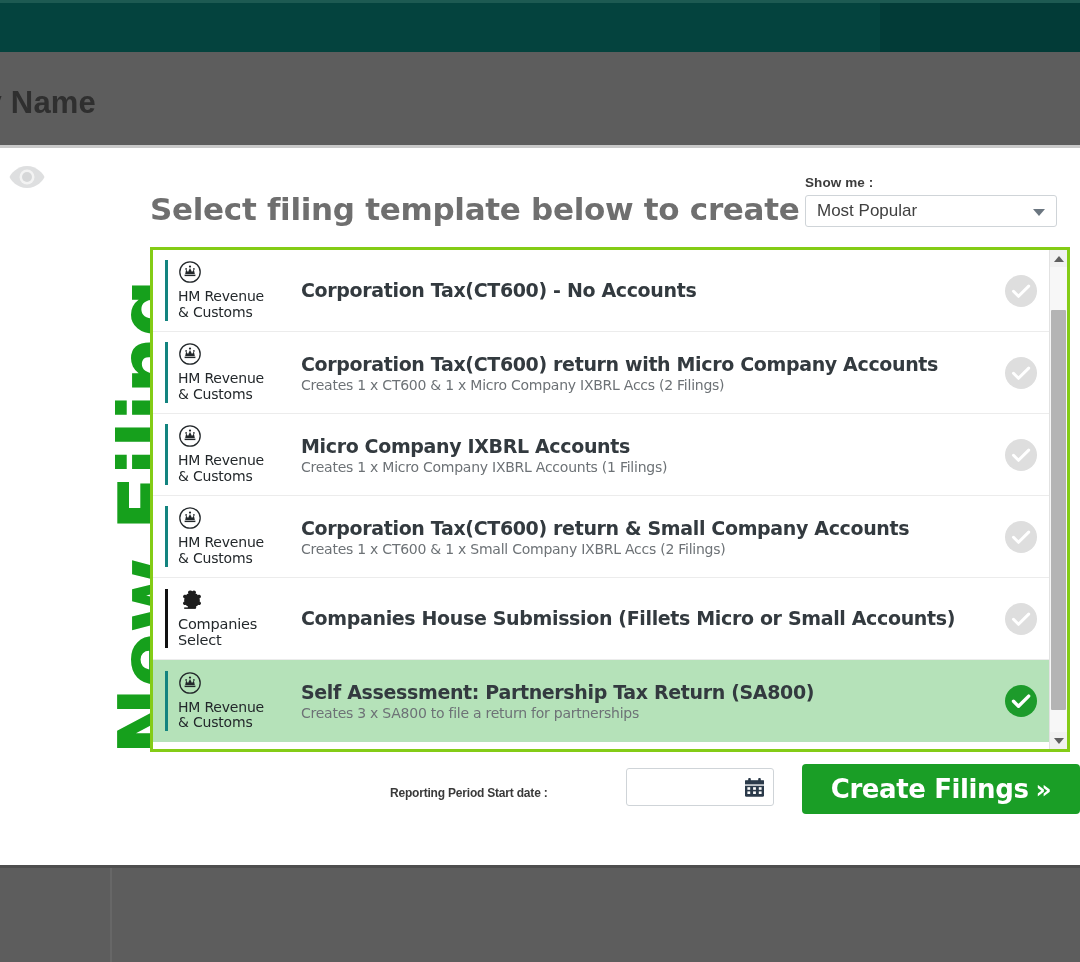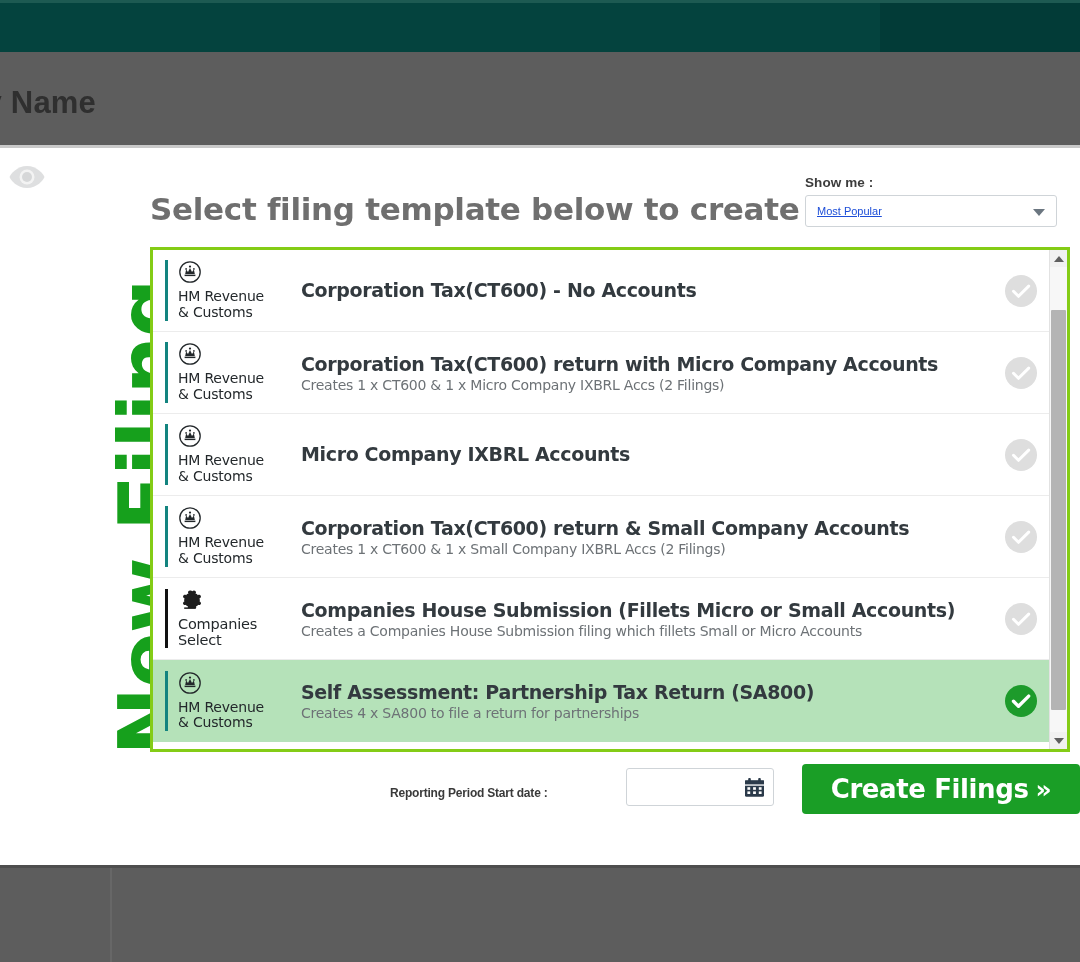--- a/index.html
+++ b/index.html
@@ -84,21 +84,21 @@
   .showme-label {
     font-size: 13.5px; font-weight: bold; color: #3c3c3c;
     margin-bottom: 5px; letter-spacing: .1px;
   }
   .showme-select {
     position: relative; height: 32px; width: 252px;
     border: 1px solid #cfd4d8; border-radius: 3px; background: #ffffff;
     display: flex; align-items: center;
   }
   .showme-value {
-    font-size: 11px; color: #1d4ed8; padding-left: 11px; text-decoration: underline;
+    font-size: 17px; color: #404040; padding-left: 11px;
   }
   .caret {
     position: absolute; right: 11px; top: 50%;
     margin-top: -2px;
     width: 0; height: 0;
     border-left: 6px solid transparent;
     border-right: 6px solid transparent;
     border-top: 7px solid #6b7680;
   }
 
@@ -334,20 +334,21 @@
                 <circle cx="12" cy="6.6" r="1.1" fill="#23282b"></circle>
                 <circle cx="8.1" cy="8.9" r=".85" fill="#23282b"></circle>
                 <circle cx="15.9" cy="8.9" r=".85" fill="#23282b"></circle>
               </svg>
             </div>
             <div class="logo-text">HM Revenue</div>
             <div class="logo-text">&amp; Customs</div>
           </div>
           <div class="row-texts">
             <div class="row-title">Micro Company IXBRL Accounts</div>
+            <div class="row-sub">Creates 1 x Micro Company IXBRL Accounts (1 Filings)</div>
           </div>
           <div class="check">
             <svg width="34" height="34" viewBox="0 0 34 34" aria-hidden="true">
               <circle cx="17" cy="17" r="16" fill="#dedede"></circle>
               <path d="M9.5 17.3 l5 5 l10.2 -10.2" fill="none" stroke="#ffffff" stroke-width="3" stroke-linecap="round" stroke-linejoin="round"></path>
             </svg>
           </div>
         </div>
 
         <div class="row">
@@ -383,21 +384,20 @@
               <svg width="24" height="22" viewBox="0 0 24 22" aria-hidden="true">
                 <path d="M12 1.4 c-1.1 0-2 .8-2 1.9 0 .5 .2 1 .6 1.3 -1 .2-1.9 .8-2.4 1.7 -.6-.5-1.5-.6-2.2-.2 -.9 .5-1.2 1.6-.7 2.5 .3 .5 .8 .8 1.3 .9 -.5 .9-.6 2-.2 2.9 -.8 .2-1.4 .9-1.4 1.8 0 1 .9 1.9 1.9 1.9 .4 0 .8-.1 1.1-.4 .4 .9 1.2 1.6 2.1 1.9 l-.4 1.5 h8.6 l-.4-1.5 c.9-.3 1.7-1 2.1-1.9 .3 .3 .7 .4 1.1 .4 1 0 1.9-.9 1.9-1.9 0-.9-.6-1.6-1.4-1.8 .4-.9 .3-2-.2-2.9 .5-.1 1-.4 1.3-.9 .5-.9 .2-2-.7-2.5 -.7-.4-1.6-.3-2.2 .2 -.5-.9-1.4-1.5-2.4-1.7 .4-.3 .6-.8 .6-1.3 0-1.1-.9-1.9-2-1.9 -.7 0-1.3 .4-1.7 .9 -.4-.5-1-.9-1.7-.9 z" fill="#1d1d1d"></path>
                 <rect x="6.2" y="18.4" width="11.6" height="1.5" fill="#1d1d1d"></rect>
               </svg>
             </div>
             <div class="logo-text">Companies</div>
             <div class="logo-text">Select</div>
           </div>
           <div class="row-texts">
             <div class="row-title">Companies House Submission (Fillets Micro or Small Accounts)</div>
-            <div class="row-sub">Creates a Companies House Submission filing which fillets Small or Micro Accounts</div>
           </div>
           <div class="check">
             <svg width="34" height="34" viewBox="0 0 34 34" aria-hidden="true">
               <circle cx="17" cy="17" r="16" fill="#dedede"></circle>
               <path d="M9.5 17.3 l5 5 l10.2 -10.2" fill="none" stroke="#ffffff" stroke-width="3" stroke-linecap="round" stroke-linejoin="round"></path>
             </svg>
           </div>
         </div>
 
         <div class="row selected">
@@ -410,21 +410,21 @@
                 <circle cx="12" cy="6.6" r="1.1" fill="#23282b"></circle>
                 <circle cx="8.1" cy="8.9" r=".85" fill="#23282b"></circle>
                 <circle cx="15.9" cy="8.9" r=".85" fill="#23282b"></circle>
               </svg>
             </div>
             <div class="logo-text">HM Revenue</div>
             <div class="logo-text">&amp; Customs</div>
           </div>
           <div class="row-texts">
             <div class="row-title">Self Assessment: Partnership Tax Return (SA800)</div>
-            <div class="row-sub">Creates 4 x SA800 to file a return for partnerships</div>
+            <div class="row-sub">Creates 3 x SA800 to file a return for partnerships</div>
           </div>
           <div class="check">
             <svg width="34" height="34" viewBox="0 0 34 34" aria-hidden="true">
               <circle cx="17" cy="17" r="16" fill="#1d9b2b"></circle>
               <path d="M9.5 17.3 l5 5 l10.2 -10.2" fill="none" stroke="#ffffff" stroke-width="3.4" stroke-linecap="round" stroke-linejoin="round"></path>
             </svg>
           </div>
         </div>
 
       </div>

